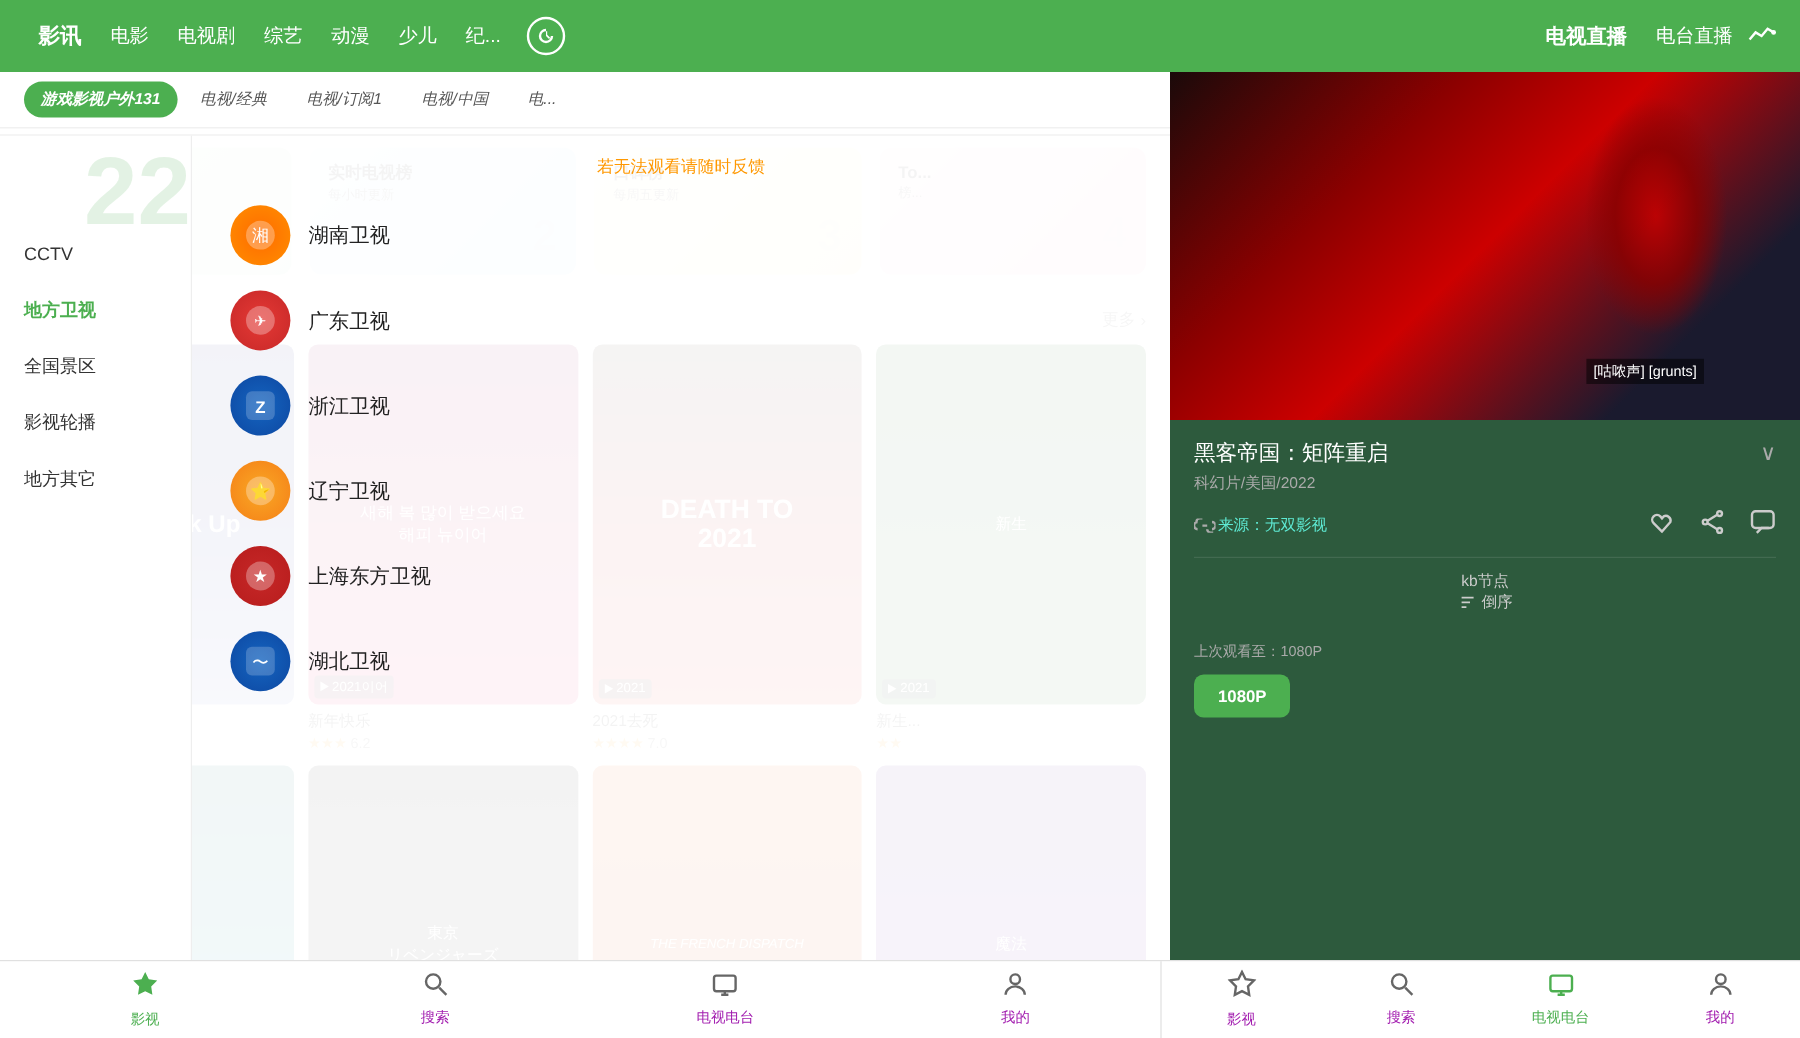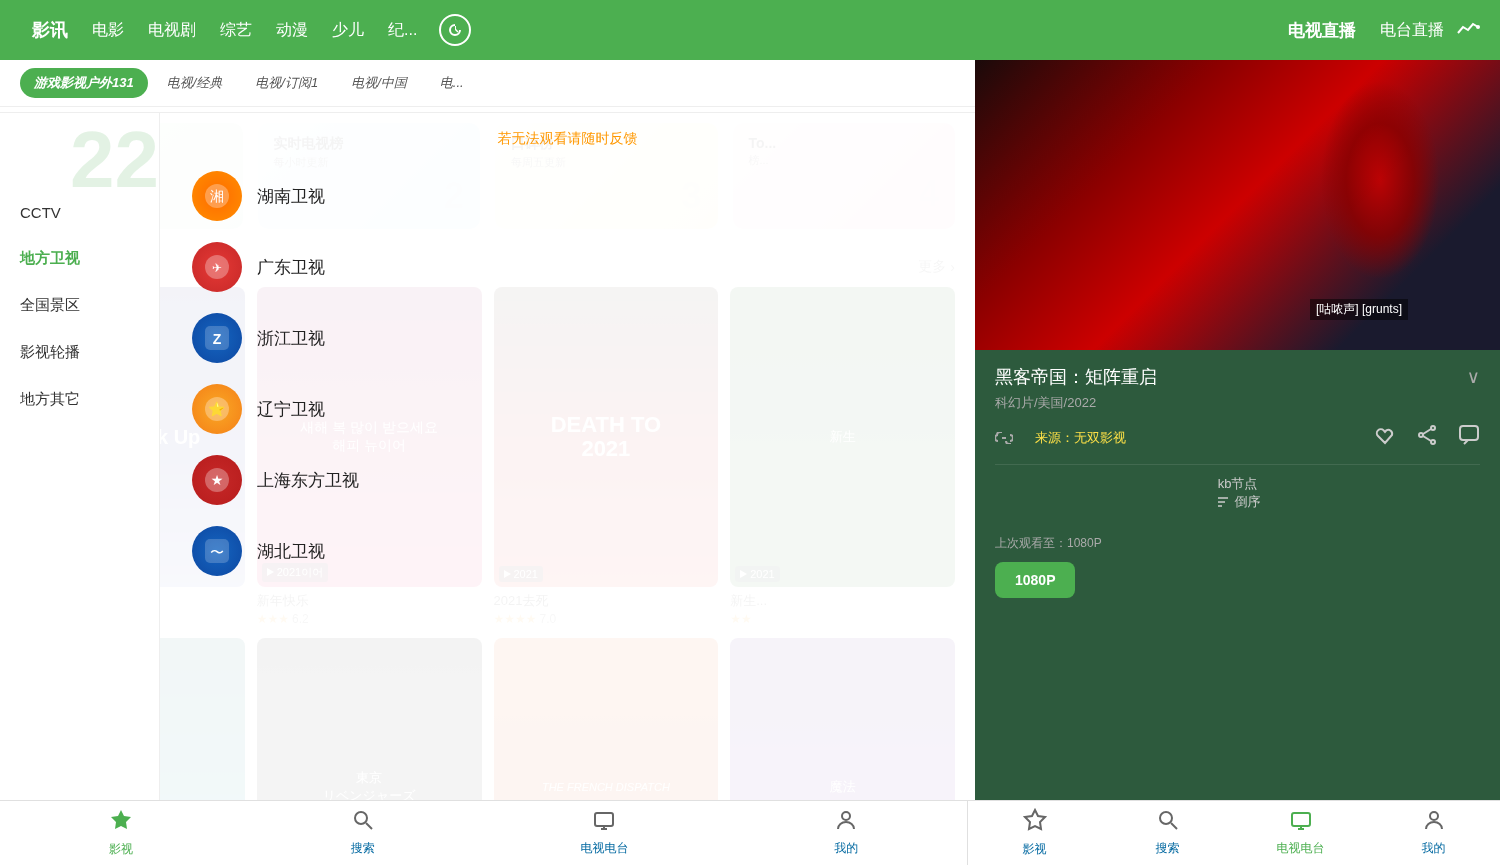--- a/index.html
+++ b/index.html
@@ -339,21 +339,21 @@
       top: 20px;
       width: 120px;
       height: 200px;
       background: radial-gradient(ellipse, #cc0000 0%, #8b0000 40%, transparent 70%);
       border-radius: 50% 50% 30% 30%;
       opacity: 0.8;
     }
     .video-subtitle {
       position: absolute;
       bottom: 30px;
-      right: 92px;
+      right: 80px;
       color: white;
       font-size: 12px;
       background: rgba(0,0,0,0.5);
       padding: 2px 6px;
     }
     .video-info-panel {
       background: #2d5a3d;
       padding: 15px 20px;
       flex: 1;
     }
@@ -379,22 +379,22 @@
     }
     .video-actions {
       display: flex;
       gap: 20px;
       margin-top: 12px;
       align-items: center;
     }
     .video-source {
       display: flex;
       align-items: center;
-      gap: 22px;
-      color: #fde047;
+      gap: 2px;
+      color: #5eead4;
       font-size: 13px;
       flex: 1;
     }
     .action-btn {
       color: #ccc;
       font-size: 22px;
       cursor: pointer;
     }
     .video-quality-row {
       display: flex;
@@ -456,21 +456,21 @@
       display: flex;
       flex-direction: column;
       align-items: center;
       justify-content: center;
       cursor: pointer;
       gap: 3px;
     }
     .bottom-nav-item.active .nav-icon { color: #4caf50; }
     .bottom-nav-item.active .nav-label { color: #4caf50; }
     .nav-icon { font-size: 22px; color: #666; }
-    .nav-label { font-size: 12px; color: #0369a1; }
+    .nav-label { font-size: 12px; color: #a21caf; }
 
     
     .logo-hunan { background: radial-gradient(circle, #ff6b00, #ff8f00); }
     .logo-guangdong { background: radial-gradient(circle, #e53935, #c62828); }
     .logo-zhejiang { background: radial-gradient(circle, #1565c0, #0d47a1); }
     .logo-liaoning { background: radial-gradient(circle, #f9a825, #f57f17); }
     .logo-shanghai { background: radial-gradient(circle, #c62828, #b71c1c); }
     .logo-hubei { background: radial-gradient(circle, #1565c0, #0d47a1); }
   </style>
 </head>

